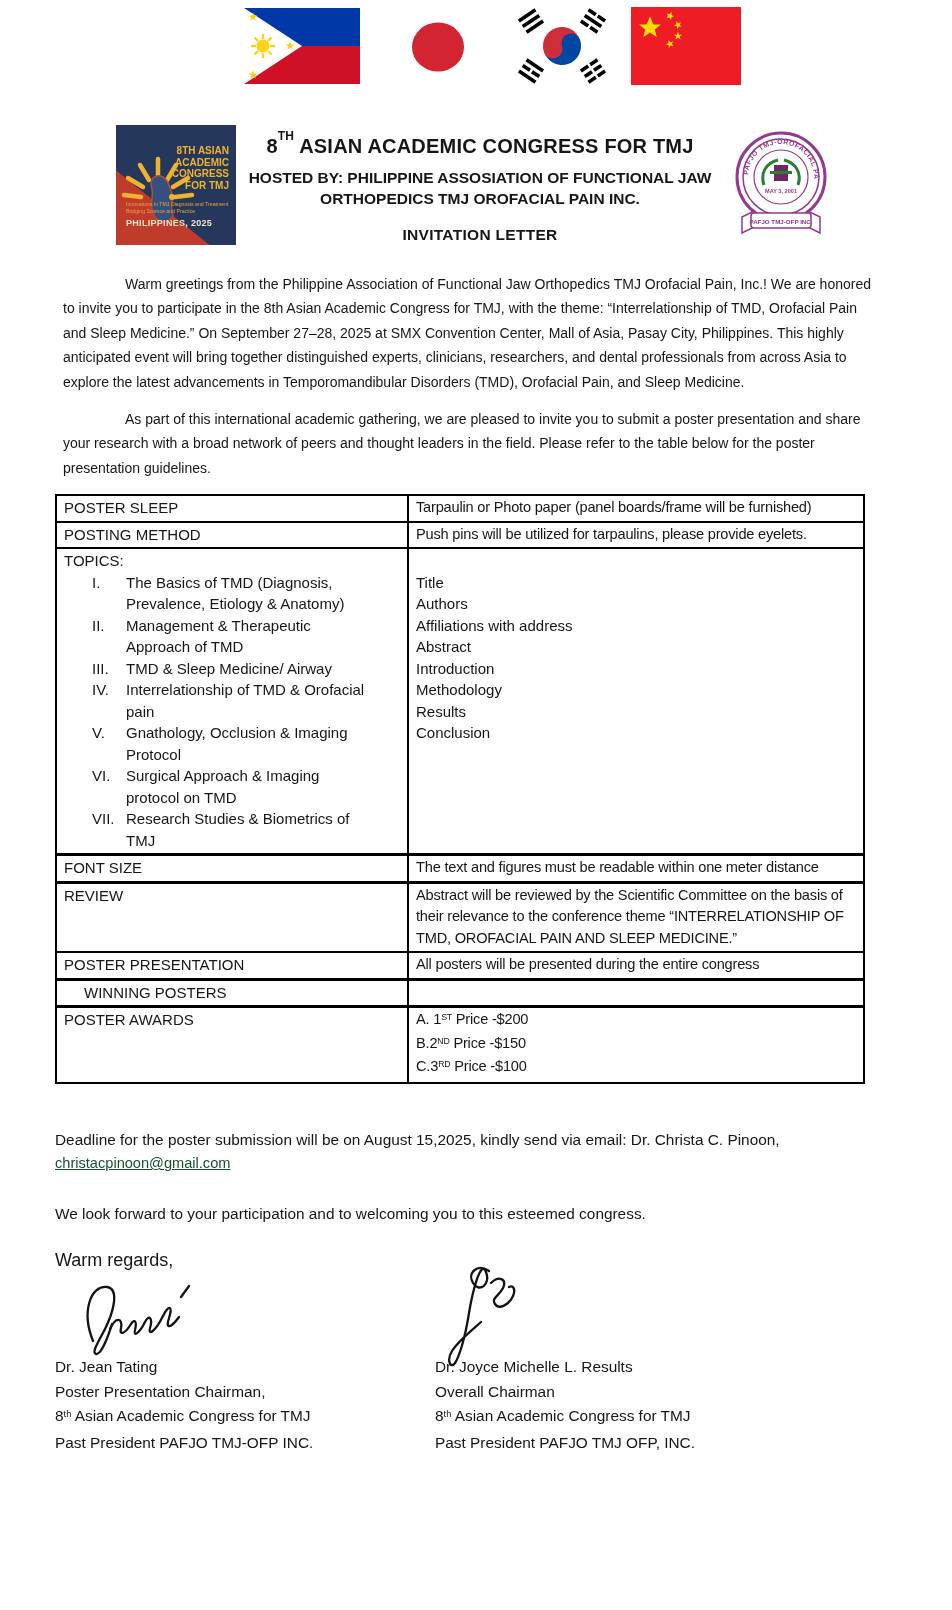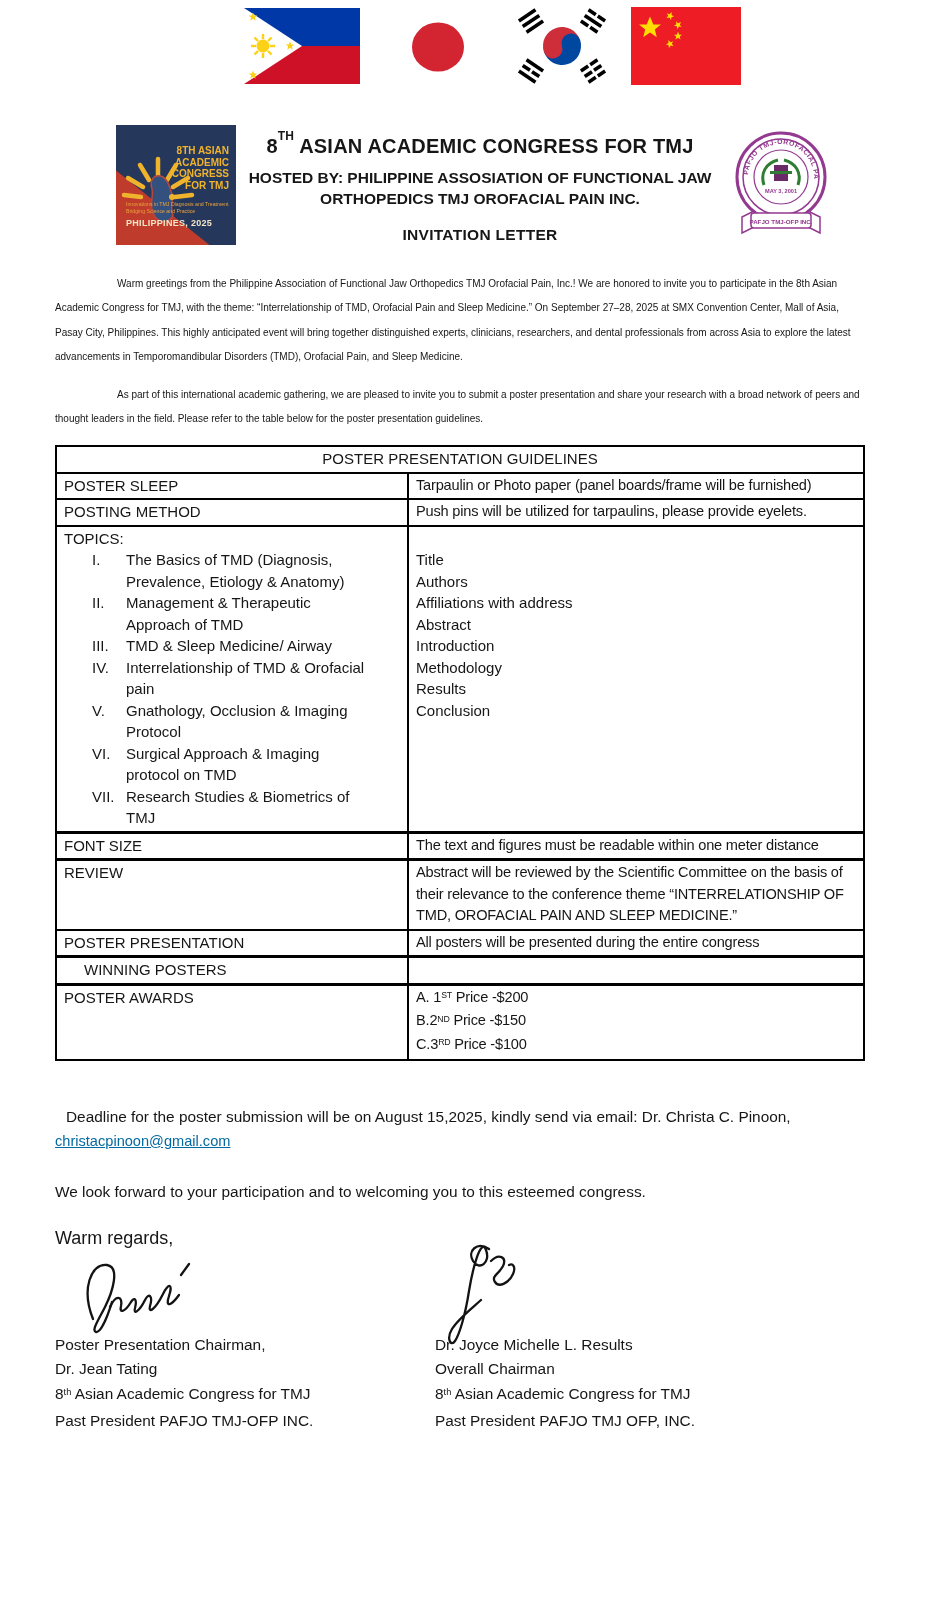--- a/index.html
+++ b/index.html
@@ -42,22 +42,22 @@
     position:absolute;left:236px;top:134px;width:472px;text-align:center;
   }
   .title-main{font-size:20px;font-weight:bold;letter-spacing:.2px;}
   .title-main sup,.sup{font-size:60%;position:relative;top:-.45em;}
   .hosted{font-size:15.5px;font-weight:bold;margin-top:9px;line-height:21px;}
   .letter-heading{font-size:15.5px;font-weight:bold;margin-top:17px;letter-spacing:.3px;}
   .seal{position:absolute;left:726px;top:127px;width:94px;height:116px;}
   
   .letter-body{padding:0 56px 0 55px;}
   .para{
-    font-size:10px;line-height:24.4px;text-indent:62px;
-    margin:0 0 0 0;width:812px;
+    font-size:14px;line-height:24.4px;text-indent:62px;
+    margin:0 0 0 8px;width:812px;
   }
   .para.second{margin-top:13px;}
   
   table.guidelines{
     border-collapse:collapse;margin-top:14px;width:808px;
     font-size:15px;line-height:21.5px;table-layout:fixed;
   }
   table.guidelines td{
     border:2px solid #000;vertical-align:top;padding:1px 7px 2px 7px;
   }
@@ -65,23 +65,23 @@
   table.guidelines col.c2{width:456px;}
   td.tbl-title{text-align:center;}
   td.val{font-size:14.6px;letter-spacing:-0.2px;}
   tr.thick-top td{border-top:3px solid #000;}
   tr.thick-bottom td{border-bottom:3px solid #000;padding-left:27px;}
   .topic-item{display:flex;}
   .topic-item .numeral{flex:0 0 62px;padding-left:28px;box-sizing:border-box;}
   .topic-item .ttext{flex:0 0 250px;max-width:250px;}
   .topics-right{padding-top:21.5px;}
   
-  .deadline{margin-top:44px;font-size:15.4px;line-height:24.4px;width:812px;margin-left:11px;}
+  .deadline{margin-top:44px;font-size:15.4px;line-height:24.4px;width:812px;}
   .email-line{font-size:14.6px;line-height:22px;}
-  .email-line a{color:#0369a1;text-decoration:underline;}
+  .email-line a{color:#14532d;text-decoration:underline;}
   .request{
     margin-top:20px;font-size:13.8px;font-weight:bold;line-height:20.5px;width:818px;
   }
   .closing{margin-top:31px;font-size:15.4px;}
   .valediction{margin-top:27px;font-size:18px;}
   .signatures{position:relative;height:84px;}
   .signatures svg{position:absolute;}
   .sig-left{left:8px;top:6px;}
   .sig-right{left:388px;top:-12px;}
   .signatories{position:relative;font-size:15.4px;line-height:24.6px;}
@@ -244,23 +244,20 @@
 
     <p class="para">Warm greetings from the Philippine Association of Functional Jaw Orthopedics TMJ Orofacial Pain, Inc.! We are honored to invite you to participate in the 8th Asian Academic Congress for TMJ, with the theme: “Interrelationship of TMD, Orofacial Pain and Sleep Medicine.” On September 27–28, 2025 at SMX Convention Center, Mall of Asia, Pasay City, Philippines. This highly anticipated event will bring together distinguished experts, clinicians, researchers, and dental professionals from across Asia to explore the latest advancements in Temporomandibular Disorders (TMD), Orofacial Pain, and Sleep Medicine.</p>
     <p class="para second">As part of this international academic gathering, we are pleased to invite you to submit a poster presentation and share your research with a broad network of peers and thought leaders in the field. Please refer to the table below for the poster presentation guidelines.</p>
 
     <table class="guidelines">
       <colgroup>
           <col class="c1">
           <col class="c2">
         </colgroup>
       <tbody>
-          <tr>
-        <td class="tbl-title" colspan="2">POSTER PRESENTATION GUIDELINES</td>
-      </tr>
       <tr>
         <td>POSTER SLEEP</td>
         <td class="val">Tarpaulin or Photo paper (panel boards/frame will be furnished)</td>
       </tr>
       <tr>
         <td>POSTING METHOD</td>
         <td class="val">Push pins will be utilized for tarpaulins, please provide eyelets.</td>
       </tr>
       <tr>
         <td>
@@ -355,22 +352,22 @@
       <svg class="sig-right" width="100" height="112" viewBox="0 0 100 112">
         <g fill="none" stroke="#131313" stroke-width="2.3" stroke-linecap="round">
           <path d="M46,12 C34,4 24,14 30,24 C36,34 48,26 43,13 C38,0 30,30 26,54 C22,80 16,98 12,104 C8,110 3,102 9,92 C15,82 28,72 38,63"></path>
           <path d="M48,24 C56,16 64,20 60,29 C56,37 48,39 52,45 C56,51 66,46 70,37 C73,30 70,26 66,28"></path>
         </g>
       </svg>
     </div>
 
     <div class="signatories">
       <div class="signatory left">
+        <div>Dr. Jean Tating</div>
         <div>Poster Presentation Chairman,</div>
-        <div>Dr. Jean Tating</div>
         <div><span>8</span><span class="sup">th</span><span>  Asian Academic Congress for TMJ</span></div>
         <div>Past President PAFJO TMJ-OFP INC.</div>
       </div>
       <div class="signatory right">
         <div>Dr. Joyce Michelle L. Results</div>
         <div>Overall Chairman</div>
         <div><span>8</span><span class="sup">th</span><span>  Asian Academic Congress for TMJ</span></div>
         <div>Past President PAFJO TMJ OFP, INC.</div>
       </div>
     </div>

